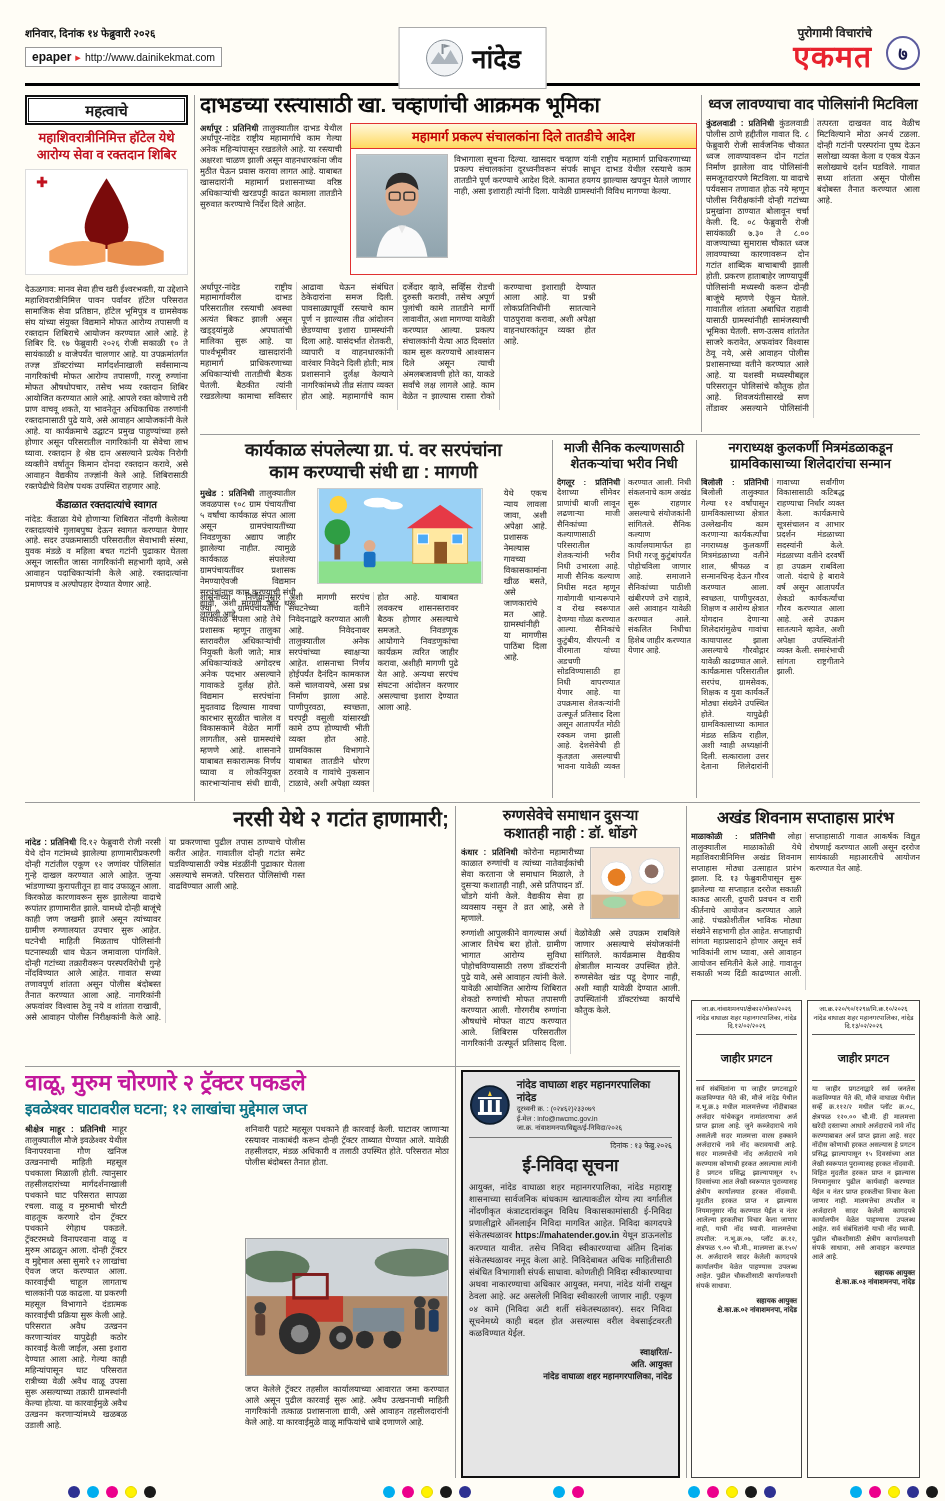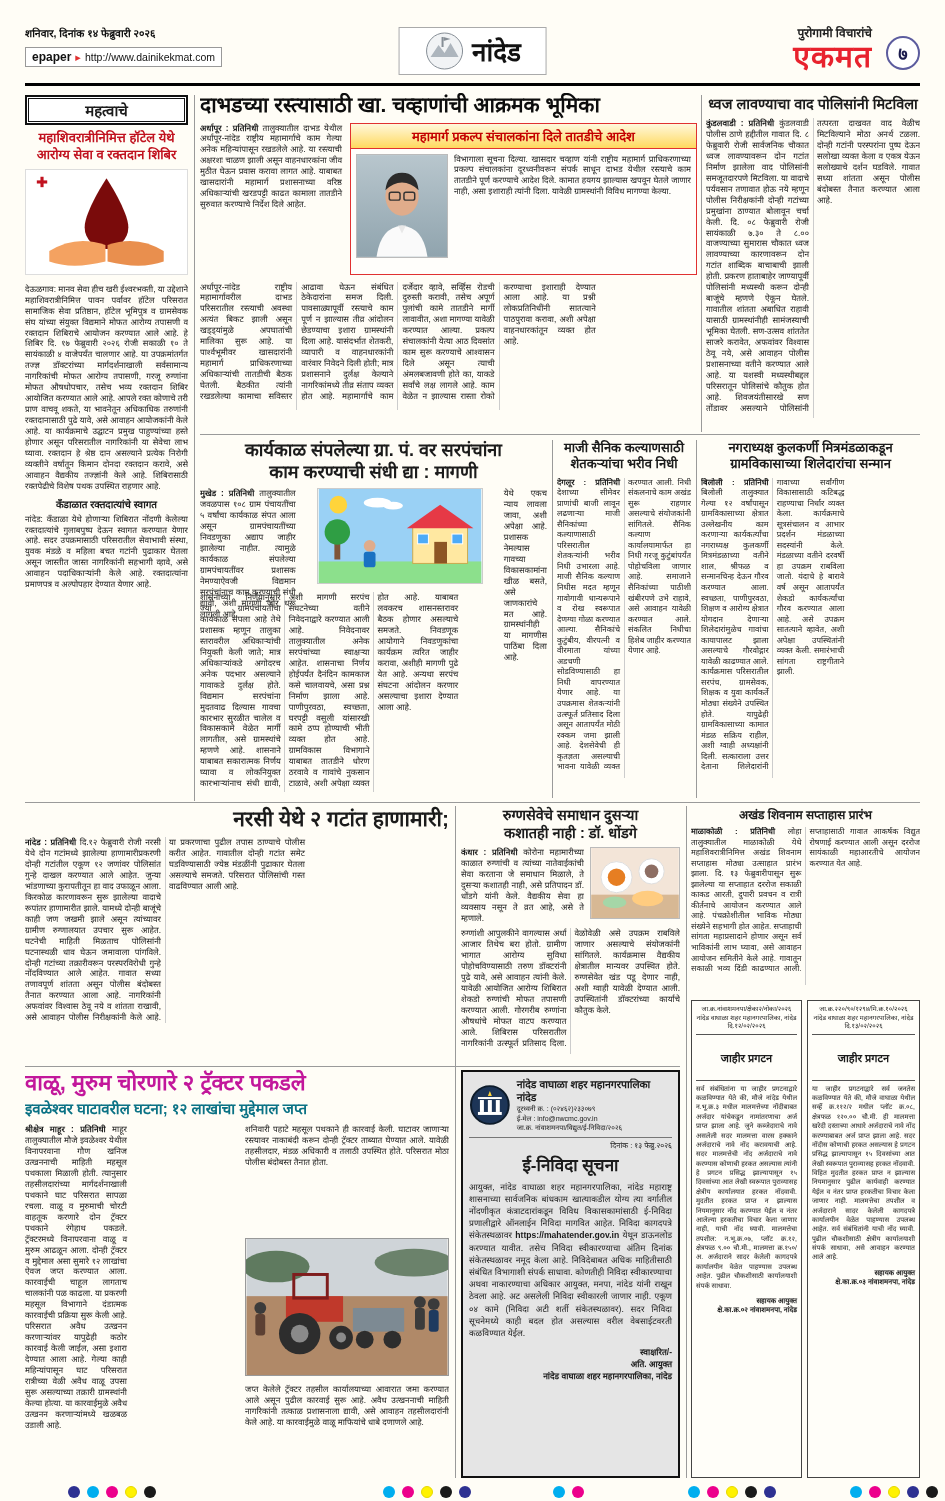--- a/index.html
+++ b/index.html
@@ -8,21 +8,21 @@
   .page{position:relative;width:945px;height:1501px;background:#fffdf6;margin:0 auto;overflow:hidden;color:#1b1b1b}
 
   
   .masthead{position:absolute;left:25px;top:24px;width:895px;height:62px;border-bottom:3px solid #000}
   .mh-left{position:absolute;left:0;top:2px}
   .mh-date{font-size:10.5px;font-weight:bold;color:#111}
   .mh-epaper{margin-top:7px;display:flex;align-items:center;gap:4px;border:1px solid #999;padding:2px 6px;width:max-content;background:#fff}
   .mh-ep-label{font-size:12px;font-weight:bold;color:#111}
   .mh-arrow{color:#e03131;font-size:11px;line-height:1}
   .mh-url{font-size:10.5px;color:#111}
-  .mh-center{position:absolute;left:50%;top:3px;transform:translateX(-50%);display:flex;align-items:center;gap:8px;border:1px solid #aaa;padding:3px 25px;height:48px;background:#fff}
+  .mh-center{position:absolute;left:50%;top:3px;transform:translateX(-50%);display:flex;align-items:center;gap:8px;border:1px solid #aaa;padding:3px 25px;height:62px;background:#fff}
   .mh-city{font-size:26px;font-weight:800;color:#111}
   .mh-right{position:absolute;right:48px;top:0;text-align:right}
   .mh-tagline{font-size:12px;font-weight:bold;color:#222}
   .mh-brand{font-size:30px;font-weight:800;color:#e8222d;letter-spacing:1px;line-height:1.05}
   .mh-page{position:absolute;right:0;top:12px;width:34px;height:34px;border:2.5px solid #5c5c9e;border-radius:50%;display:flex;align-items:center;justify-content:center;font-size:18px;font-weight:800;color:#1b1b4d;background:#fff}
 
   
   .body{font-size:8.3px;line-height:1.32;text-align:justify;color:#1c1c1c}
   .dl{font-weight:bold}
   .cols2{column-count:2;column-gap:8px;column-rule:1px solid #ccc;column-fill:auto}
@@ -83,21 +83,21 @@
   
   .doc{position:absolute;left:461px;top:806px;width:219px;height:256px;overflow:hidden}
   .doc-h{font-size:14.5px;font-weight:800;text-align:center;line-height:1.25}
   .doc-top{display:flex;gap:6px;margin-top:5px;height:76px}
   .doc-intro{flex:1}
   .doc-photo{width:90px;height:72px;flex:none;border:1px solid #bbb}
   .doc-cols{margin-top:5px;height:126px;overflow:hidden}
 
   
   .shiv{position:absolute;left:691px;top:806px;width:229px;height:190px;overflow:hidden}
-  .shiv-h{font-size:12px;font-weight:800;text-align:center;margin-bottom:4px}
+  .shiv-h{font-size:16px;font-weight:800;text-align:center;margin-bottom:4px}
   .shiv-body{height:158px;overflow:hidden;font-size:8px}
 
   
   .notice{position:absolute;top:1000px;height:478px;border:1px solid #444;padding:4px;overflow:hidden;background:#fffef9}
   .n1{left:691px;width:111px}
   .n2{left:807px;width:113px}
   .nt-line{font-size:6.6px;text-align:center;line-height:1.3}
   .nt-title{font-size:11px;font-weight:800;text-align:center;border-top:1px solid #555;border-bottom:1px solid #555;margin:3px 0;padding:15px 0}
   .nt-body{font-size:6.8px;line-height:1.38;text-align:justify}
   .nt-sign{margin-top:6px;font-size:7px;font-weight:bold;text-align:right;line-height:1.35}

